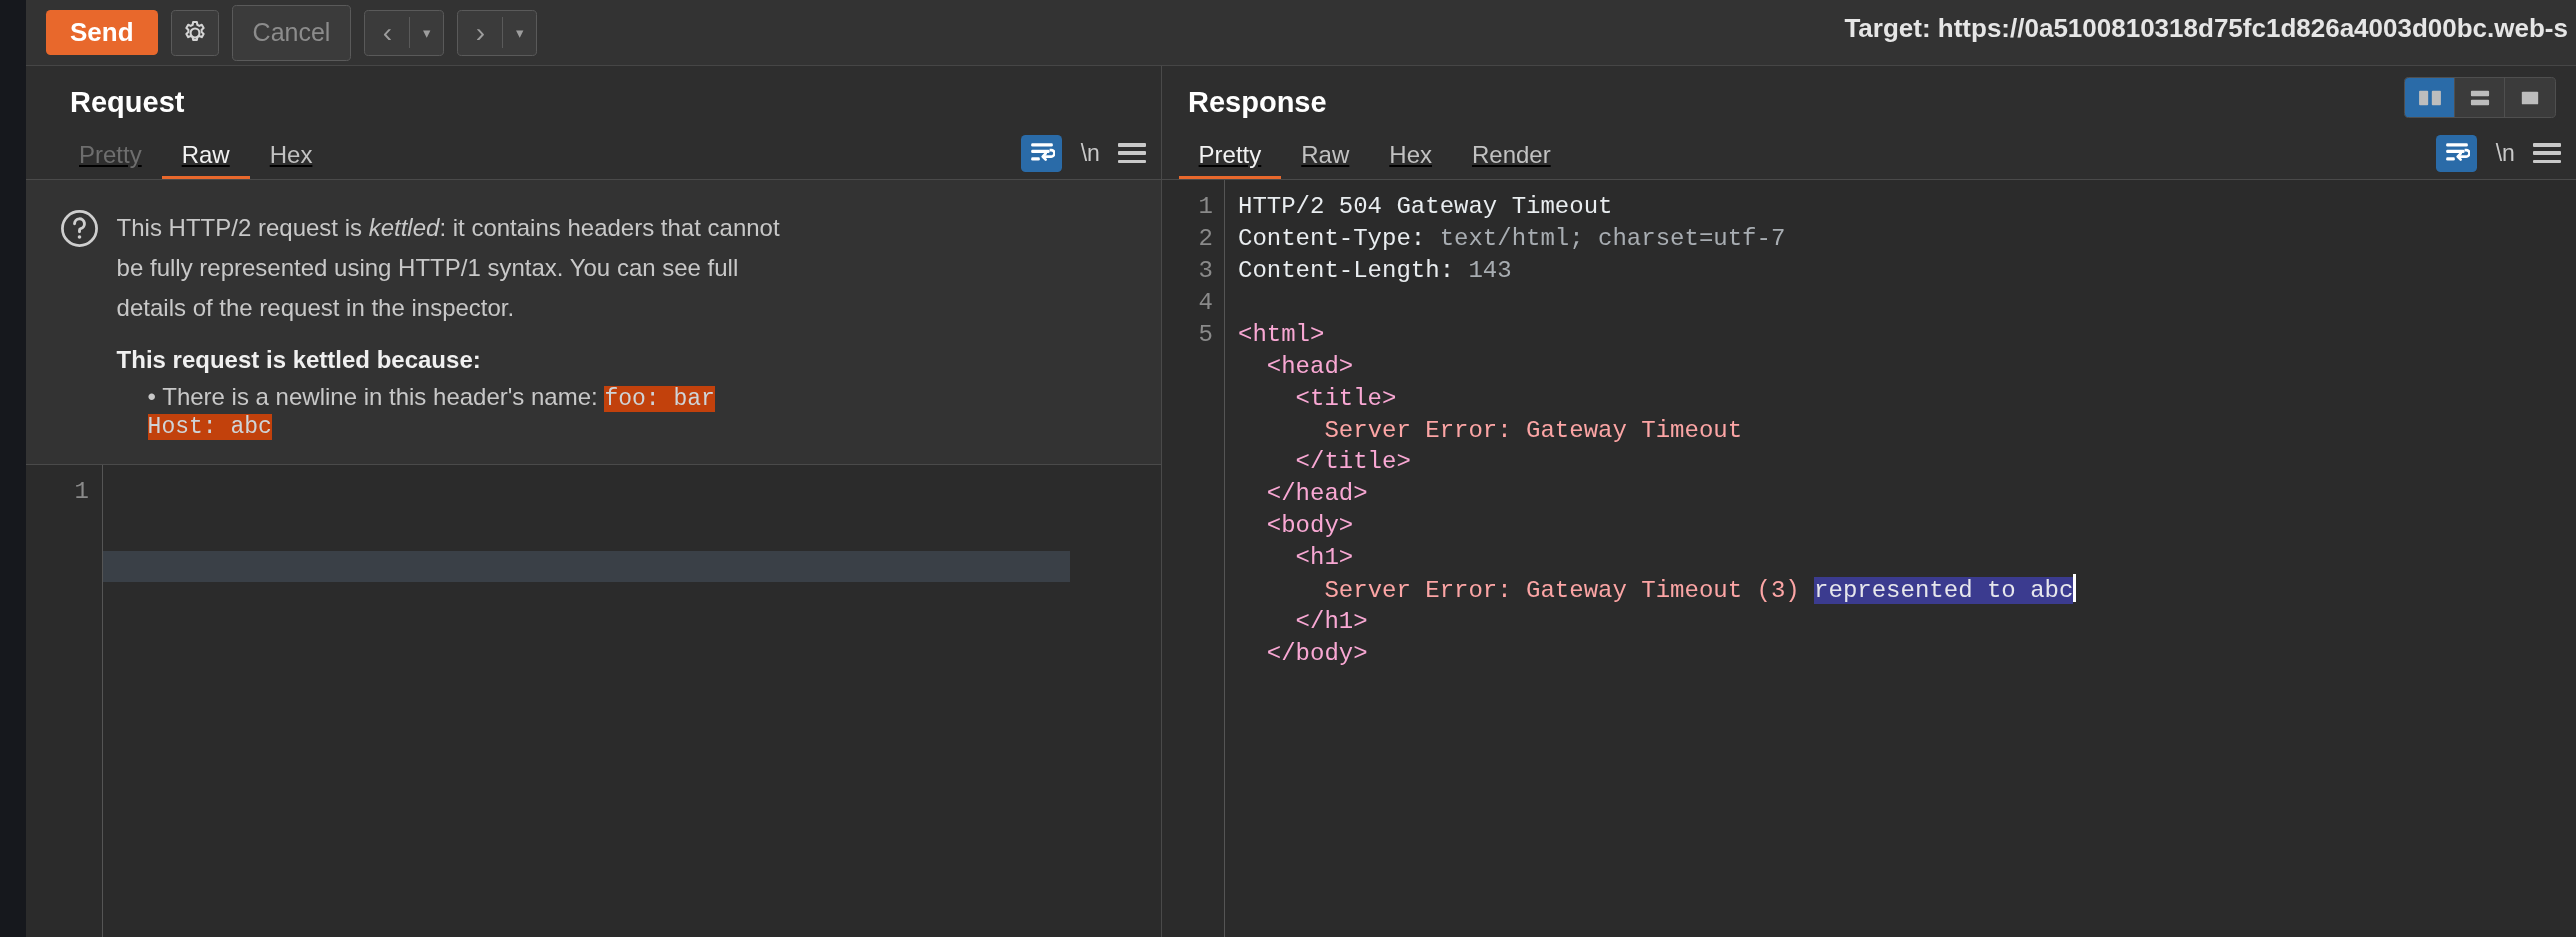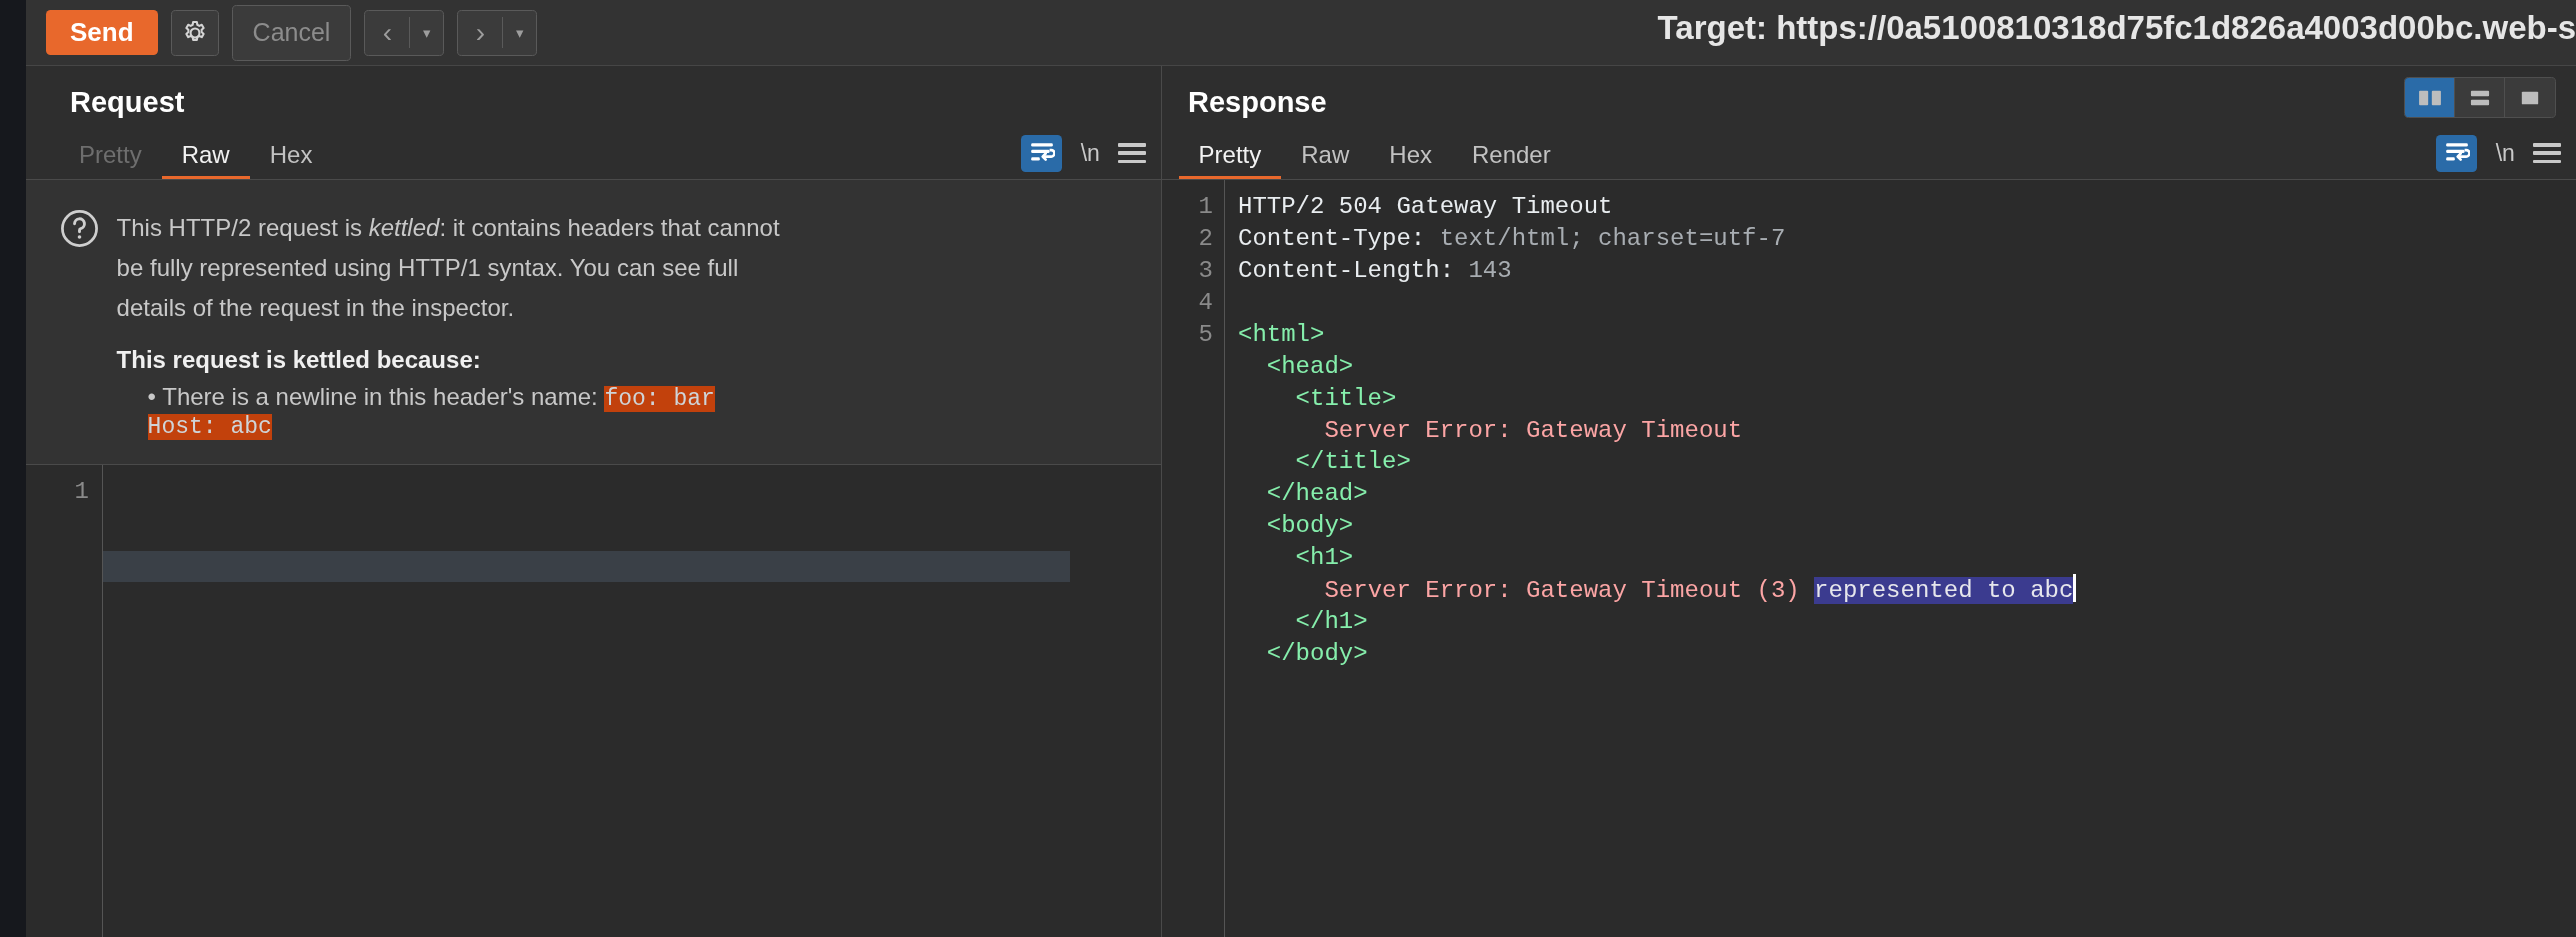--- a/index.html
+++ b/index.html
@@ -58,23 +58,23 @@
     color: #9d9d9d; font-size: 28px; line-height: 1;
   }
   .btn-split .sep { width: 0.9px; background: #5a5a5a; margin: 6.5px 0; }
   .btn-split .caret {
     width: 33px; display: flex; align-items: center; justify-content: center;
     color: #9d9d9d; font-size: 14.8px;
   }
   .target {
     position: absolute; right: 0; top: 0; height: 56px;
     display: flex; align-items: center;
-    color: #e6e6e6; font-size: 33px; font-weight: bold;
+    color: #e6e6e6; font-size: 26px; font-weight: bold;
     white-space: nowrap;
-    padding-right: 0;
+    padding-right: 8px;
   }
 
   
   .panes { flex: 1 1 auto; display: flex; min-height: 0; position: relative; }
   .pane { display: flex; flex-direction: column; min-width: 0; background: #2e2e2e; }
   .pane-left  { width: 1136px; flex: 0 0 1136px; border-right: 0.9px solid #4a4a4a; }
   .pane-right { flex: 1 1 auto; }
 
   .pane-title {
     font-size: 29px; font-weight: bold; color: #ffffff;
@@ -82,20 +82,21 @@
     background: #2e2e2e;
   }
   .pane-right .pane-title { padding-left: 26px; }
 
   .tabrow {
     display: flex; align-items: flex-end;
     height: 52px; padding-left: 33px;
     background: #2e2e2e;
     border-bottom: 0.9px solid #4a4a4a;
     position: relative;
+    text-decoration: underline;
   }
   .pane-right .tabrow { padding-left: 16.6px; }
   .tab {
     font-size: 24px; color: #c2c2c2;
     padding: 0 20px 9.2px; cursor: pointer;
     border-bottom: 3.7px solid transparent;
     line-height: 1;
   }
   .tab.disabled { color: #6e6e6e; cursor: default; }
   .tab.active { color: #f2f2f2; border-bottom-color: #e8682c; }
@@ -185,21 +186,21 @@
   .body-editor .code { padding-left: 0; position: relative; }
   .current-line {
     height: 31px; width: 967px;
     background: #3a4047; margin-top: 11px;
   }
 
   
   .resp-editor { flex: 1 1 auto; display: flex; min-height: 0; background: #2b2b2b; overflow: hidden; }
   .resp-editor .gutter { flex: 0 0 63px; padding-right: 11px; }
   .resp-editor .code { padding-left: 13px; }
-  .tag { color: #86efac; }
+  .tag { color: #f9a8d4; }
   .hdr-name { color: #e9edf0; }
   .hdr-val { color: #a8adb2; }
   .txt { color: #fca5a5; }
   .sel { background: #3b3b8f; color: #e6e6ec; }
   .caret-bar {
     display: inline-block; width: 2.8px; height: 28px;
     background: #ffffff; vertical-align: -5.5px;
   }
 </style>
 </head>

